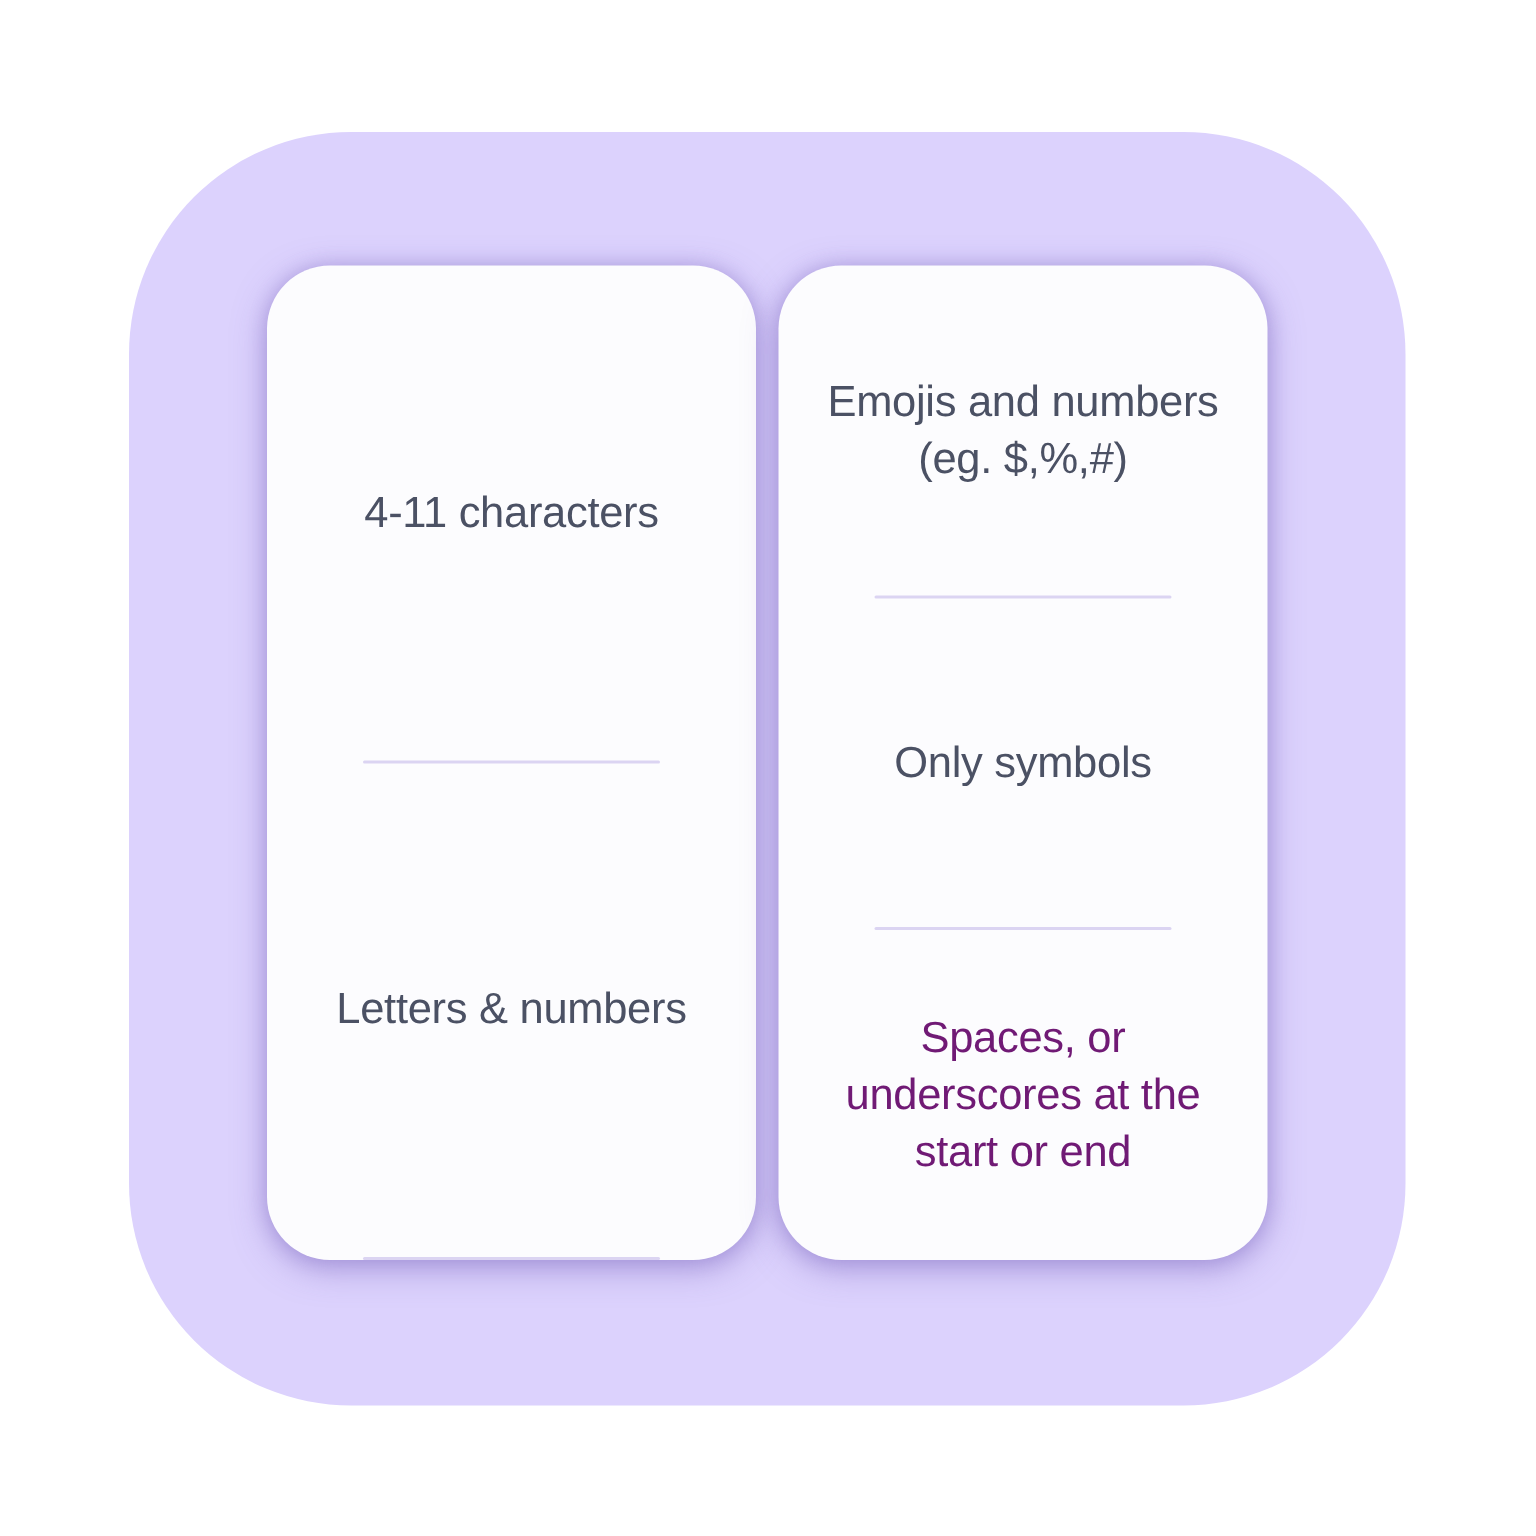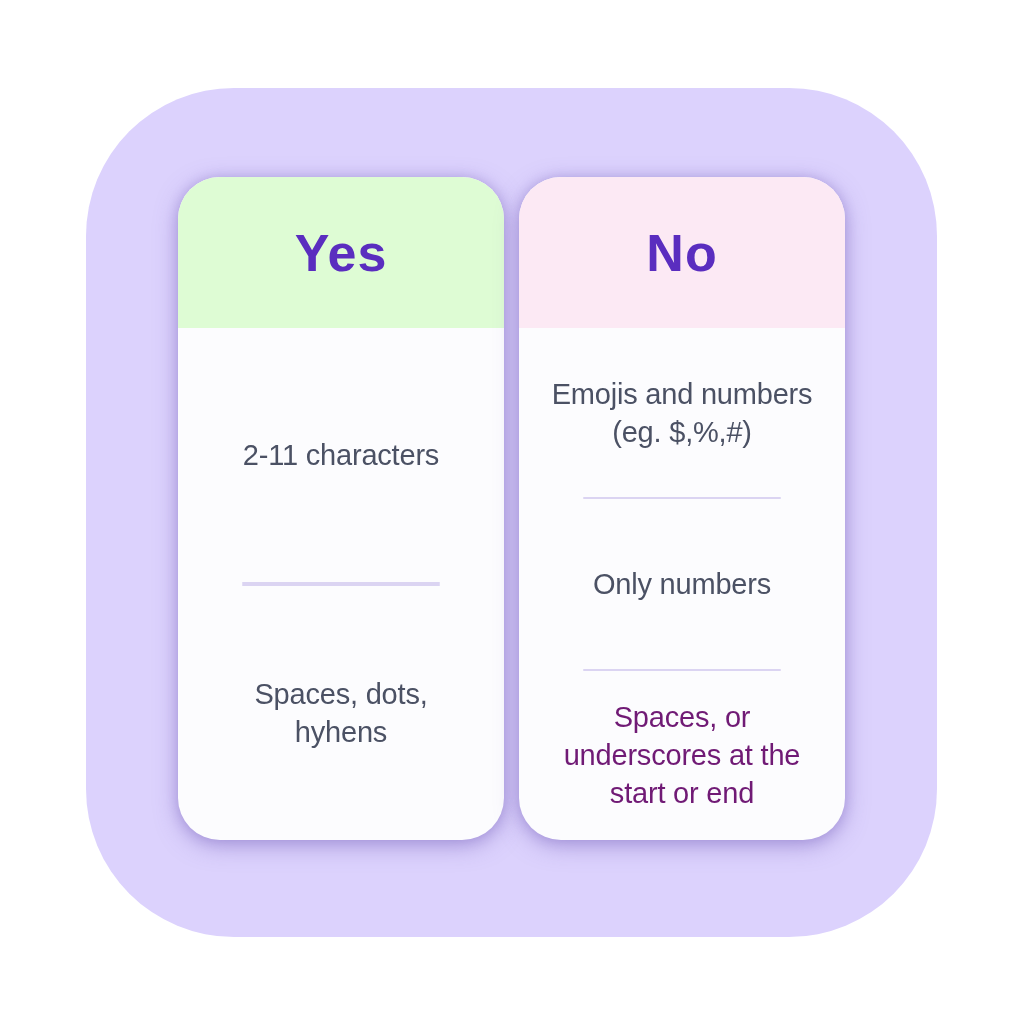--- a/index.html
+++ b/index.html
@@ -79,48 +79,41 @@
     border-radius: 1px;
   }
 </style>
 </head>
 <body>
 
 <div class="stage">
   <div class="board" style="background: rgb(220, 210, 253);">
 
     <section class="card" style="background: rgb(252, 252, 254);">
-      <header class="card-header" style="background: rgb(222, 252, 212);">
-        <h2 class="card-title" style="color: rgb(90, 45, 191);">Yes</h2>
-      </header>
       <div class="card-body">
         <div class="zone">
-          <p class="criteria-text" style="color: rgb(75, 81, 100);">2-11 characters</p>
+          <p class="criteria-text" style="color: rgb(75, 81, 100);">4-11 characters</p>
         </div>
         <div class="divider" style="background: rgb(219, 212, 242);"></div>
+        <div class="zone">
+          <p class="criteria-text" style="color: rgb(75, 81, 100);">Letters &amp; numbers</p>
+        </div>
         <div class="divider" style="background: rgb(219, 212, 242);"></div>
-        <div class="zone">
-          <p class="criteria-text" style="color: rgb(75, 81, 100);">Spaces, dots,
-hyhens</p>
-        </div>
       </div>
     </section>
 
     <section class="card" style="background: rgb(252, 252, 254);">
-      <header class="card-header" style="background: rgb(252, 233, 244);">
-        <h2 class="card-title" style="color: rgb(90, 45, 191);">No</h2>
-      </header>
       <div class="card-body">
         <div class="zone">
           <p class="criteria-text" style="color: rgb(75, 81, 100);">Emojis and numbers
 (eg. $,%,#)</p>
         </div>
         <div class="divider" style="background: rgb(219, 212, 242);"></div>
         <div class="zone">
-          <p class="criteria-text" style="color: rgb(75, 81, 100);">Only numbers</p>
+          <p class="criteria-text" style="color: rgb(75, 81, 100);">Only symbols</p>
         </div>
         <div class="divider" style="background: rgb(219, 212, 242);"></div>
         <div class="zone">
           <p class="criteria-text" style="color: #701a75;">Spaces, or
 underscores at the
 start or end</p>
         </div>
       </div>
     </section>
 

